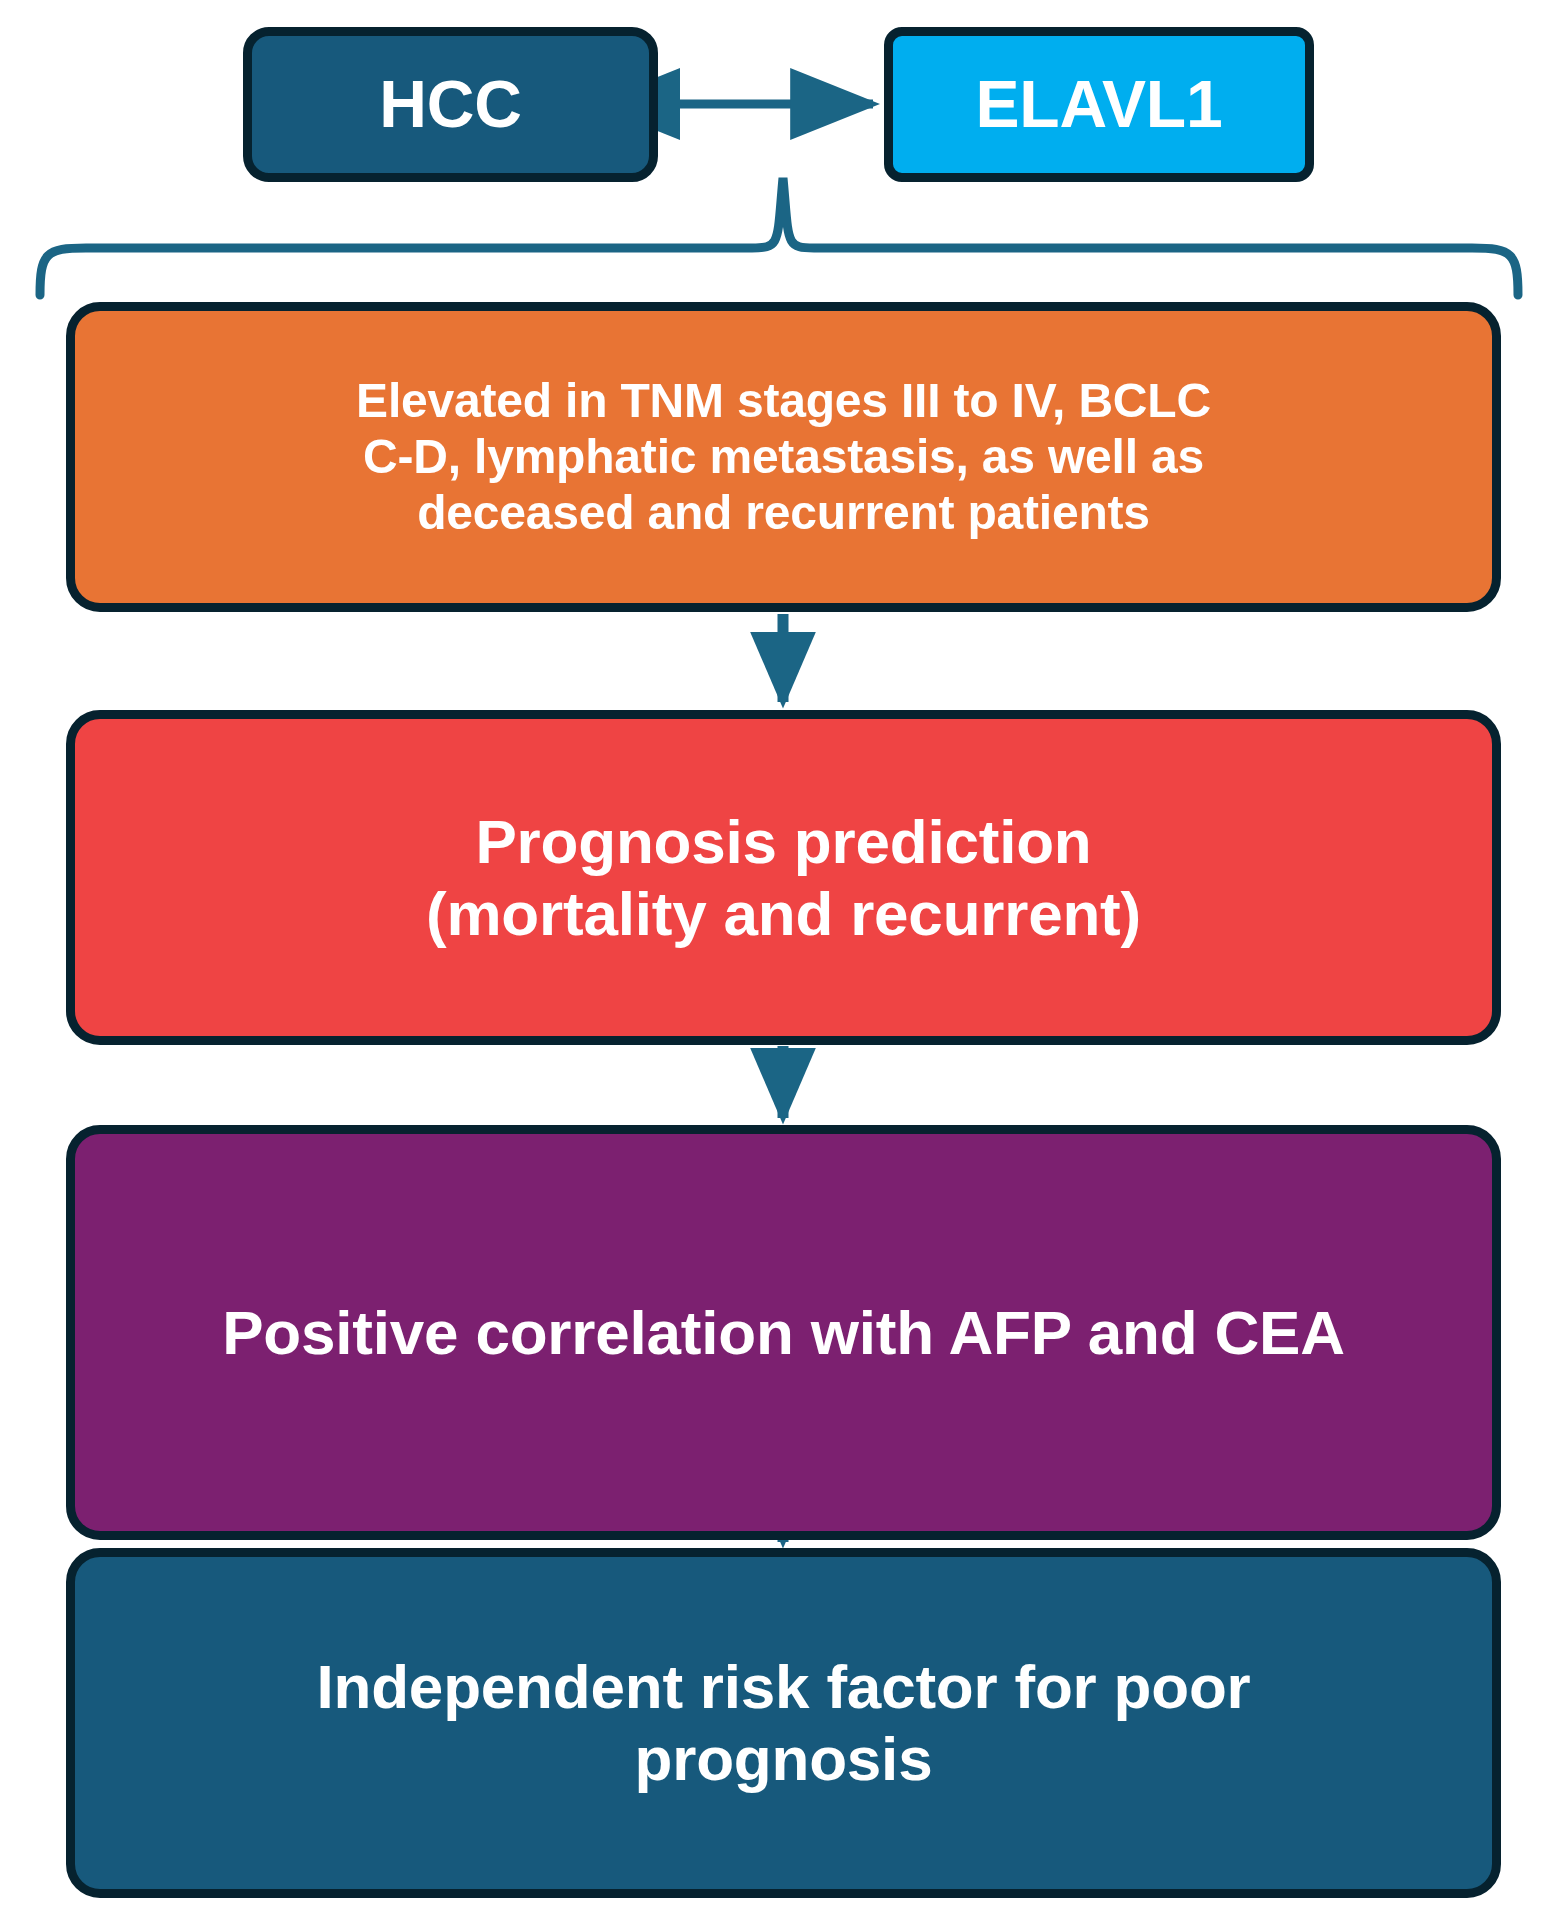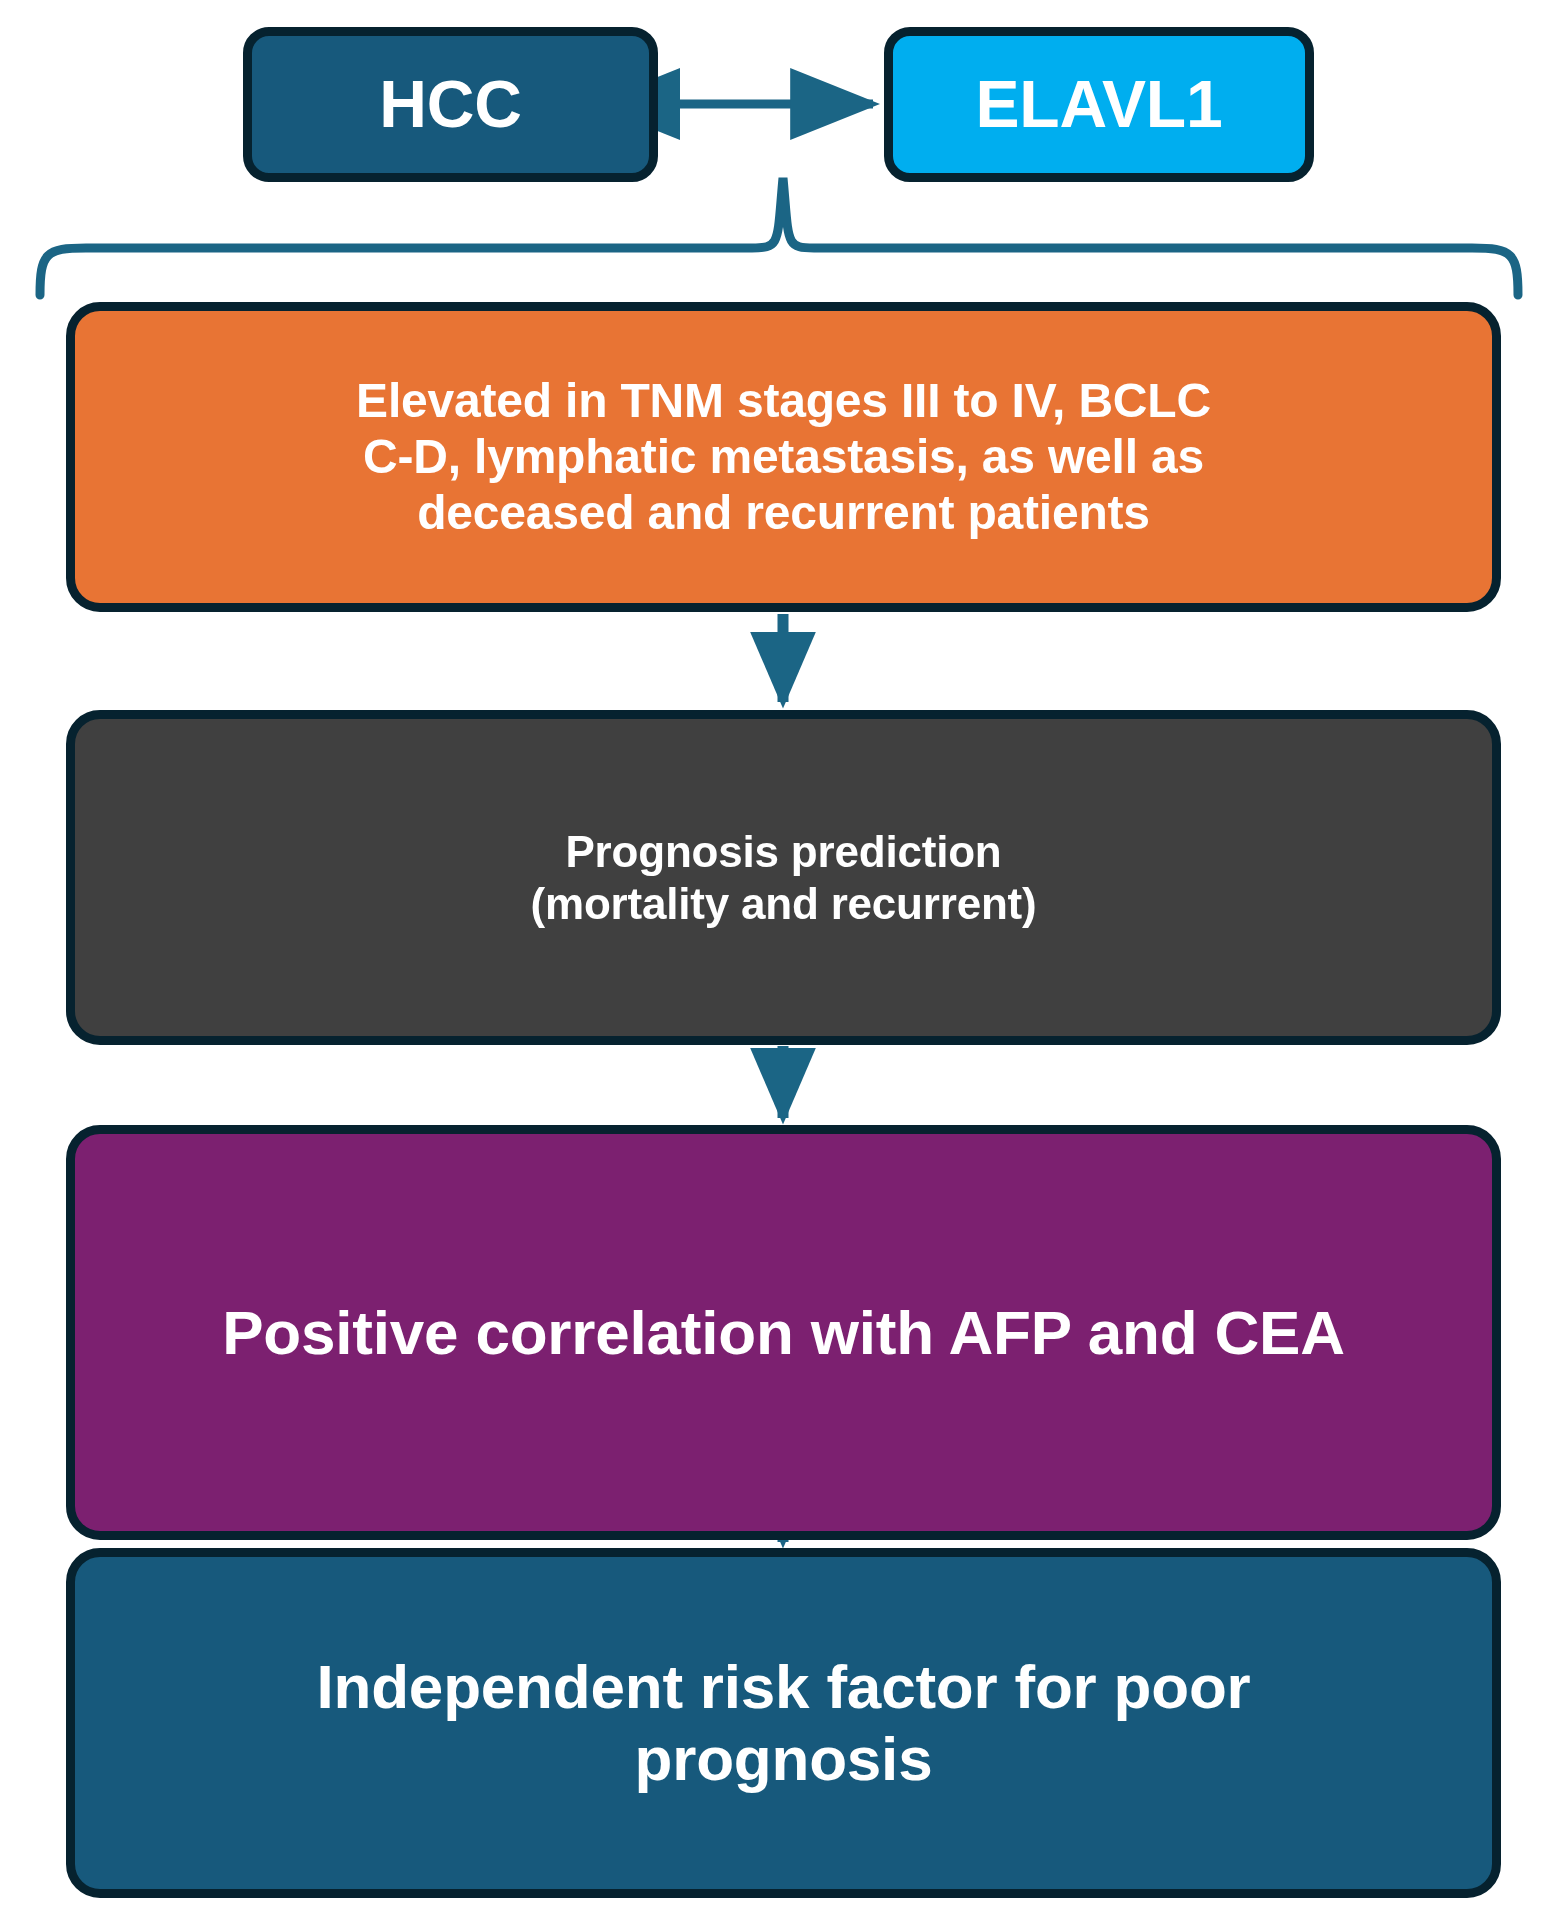--- a/index.html
+++ b/index.html
@@ -50,39 +50,39 @@
     font-size: 66px;
     border-radius: 26px;
   }
   .node-elavl1 {
     left: 884px;
     top: 27px;
     width: 430px;
     height: 155px;
     background: #00aeef;
     font-size: 66px;
-    border-radius: 26px;
+    border-radius: 18px;
   }
 
   
   .node-orange {
     left: 66px;
     top: 302px;
     width: 1435px;
     height: 310px;
     background: #e87434;
     font-size: 48px;
   }
   .node-green {
     left: 66px;
     top: 710px;
     width: 1435px;
     height: 335px;
-    background: #404040;
-    font-size: 44px;
+    background: #ef4444;
+    font-size: 62px;
   }
   .node-purple {
     left: 66px;
     top: 1125px;
     width: 1435px;
     height: 415px;
     background: #7c2070;
     font-size: 62px;
   }
   .node-dark {

